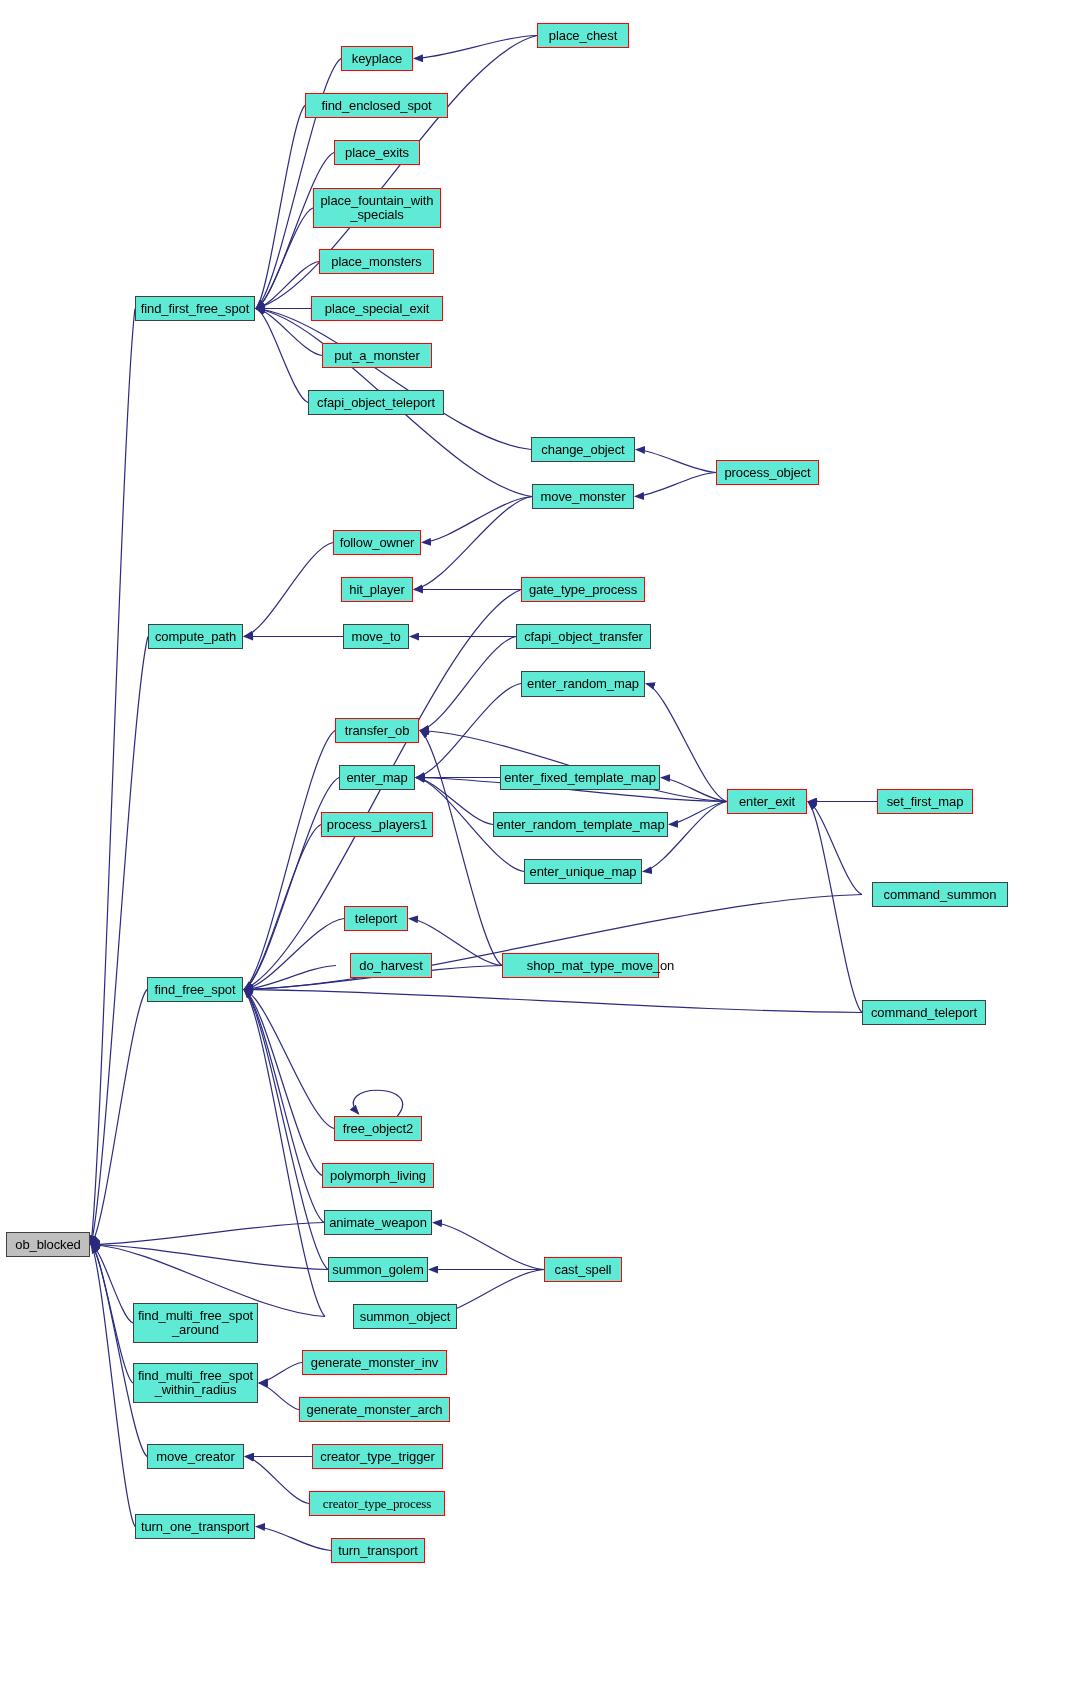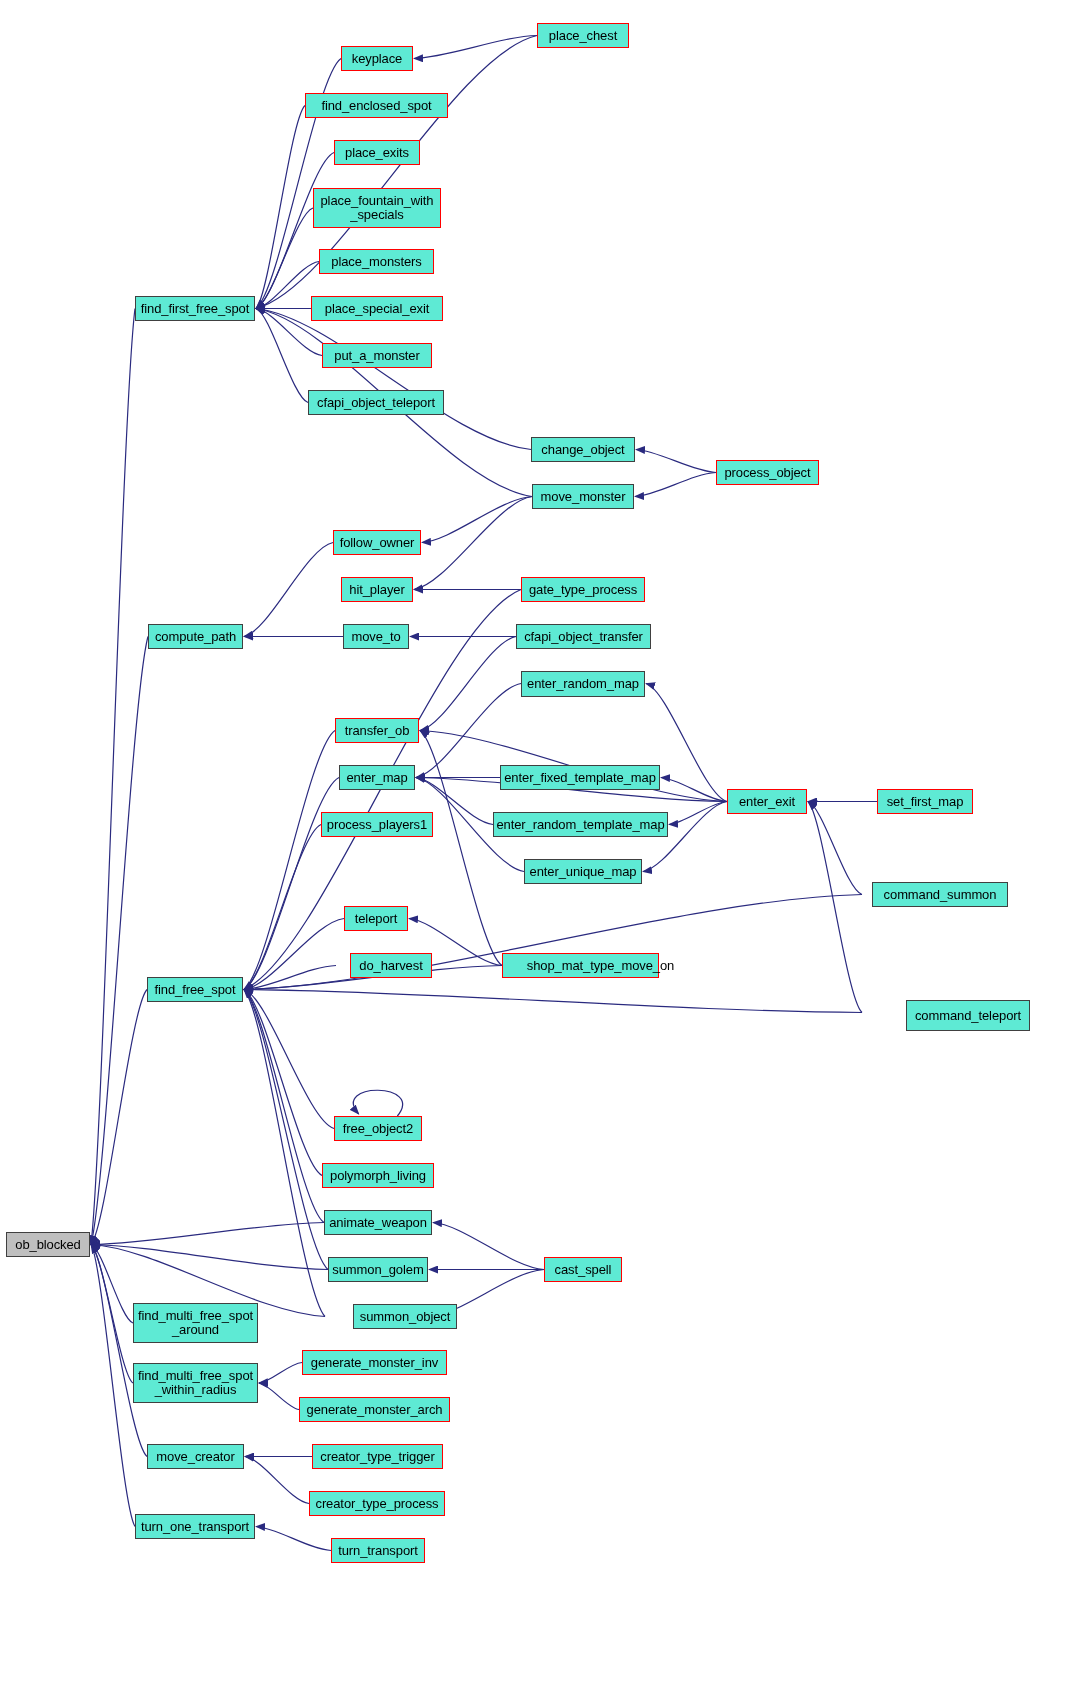--- a/index.html
+++ b/index.html
@@ -140,32 +140,32 @@
     <div class="node red" style="left: 727px; top: 789px; width: 80px; height: 25px;"><span class="lbl">enter_exit</span></div>
     <div class="node red" style="left: 877px; top: 789px; width: 96px; height: 25px;"><span class="lbl">set_first_map</span></div>
     <div class="node" style="left: 493px; top: 812px; width: 175px; height: 25px;"><span class="lbl">enter_random_template_map</span></div>
     <div class="node red" style="left: 321px; top: 812px; width: 112px; height: 25px;"><span class="lbl">process_players1</span></div>
     <div class="node" style="left: 524px; top: 859px; width: 118px; height: 25px;"><span class="lbl">enter_unique_map</span></div>
     <div class="node" style="left: 862px; top: 882px; width: 136px; height: 25px; margin-left: 10px;"><span class="lbl">command_summon</span></div>
     <div class="node red" style="left: 344px; top: 906px; width: 64px; height: 25px;"><span class="lbl">teleport</span></div>
     <div class="node red" style="left: 336px; top: 953px; width: 82px; height: 25px; margin-left: 14px;"><span class="lbl">do_harvest</span></div>
     <div class="node red" style="left: 502px; top: 953px; width: 157px; height: 25px; padding-left: 40px;"><span class="lbl">shop_mat_type_move_on</span></div>
     <div class="node" style="left: 147px; top: 977px; width: 96px; height: 25px;"><span class="lbl">find_free_spot</span></div>
-    <div class="node" style="left: 862px; top: 1000px; width: 124px; height: 31px; margin-left: 44px;"><span class="lbl">command_teleport</span></div>
+    <div class="node" style="left: 862px; top: 1000px; width: 124px; height: 25px;"><span class="lbl">command_teleport</span></div>
     <div class="node red" style="left: 334px; top: 1116px; width: 88px; height: 25px;"><span class="lbl">free_object2</span></div>
     <div class="node red" style="left: 322px; top: 1163px; width: 112px; height: 25px;"><span class="lbl">polymorph_living</span></div>
     <div class="node" style="left: 324px; top: 1210px; width: 108px; height: 25px;"><span class="lbl">animate_weapon</span></div>
     <div class="node" style="left: 328px; top: 1257px; width: 100px; height: 25px;"><span class="lbl">summon_golem</span></div>
     <div class="node red" style="left: 544px; top: 1257px; width: 78px; height: 25px;"><span class="lbl">cast_spell</span></div>
     <div class="node" style="left: 325px; top: 1304px; width: 104px; height: 25px; margin-left: 28px;"><span class="lbl">summon_object</span></div>
     <div class="node root" style="left: 6px; top: 1232px; width: 84px; height: 25px;"><span class="lbl">ob_blocked</span></div>
     <div class="node" style="left: 133px; top: 1303px; width: 125px; height: 40px;"><span class="lbl">find_multi_free_spot
 _around</span></div>
     <div class="node" style="left: 133px; top: 1363px; width: 125px; height: 40px;"><span class="lbl">find_multi_free_spot
 _within_radius</span></div>
     <div class="node red" style="left: 302px; top: 1350px; width: 145px; height: 25px;"><span class="lbl">generate_monster_inv</span></div>
     <div class="node red" style="left: 299px; top: 1397px; width: 151px; height: 25px;"><span class="lbl">generate_monster_arch</span></div>
     <div class="node" style="left: 147px; top: 1444px; width: 97px; height: 25px;"><span class="lbl">move_creator</span></div>
     <div class="node red" style="left: 312px; top: 1444px; width: 131px; height: 25px;"><span class="lbl">creator_type_trigger</span></div>
-    <div class="node red" style="left: 309px; top: 1491px; width: 136px; height: 25px;"><span class="lbl">creator_type_process</span></div>
+    <div class="node red" style="left: 309px; top: 1491px; width: 136px; height: 25px; font-family: Liberation Serif, serif;"><span class="lbl">creator_type_process</span></div>
     <div class="node" style="left: 135px; top: 1514px; width: 120px; height: 25px;"><span class="lbl">turn_one_transport</span></div>
     <div class="node red" style="left: 331px; top: 1538px; width: 94px; height: 25px;"><span class="lbl">turn_transport</span></div>
   </div>
 
 </body></html>

